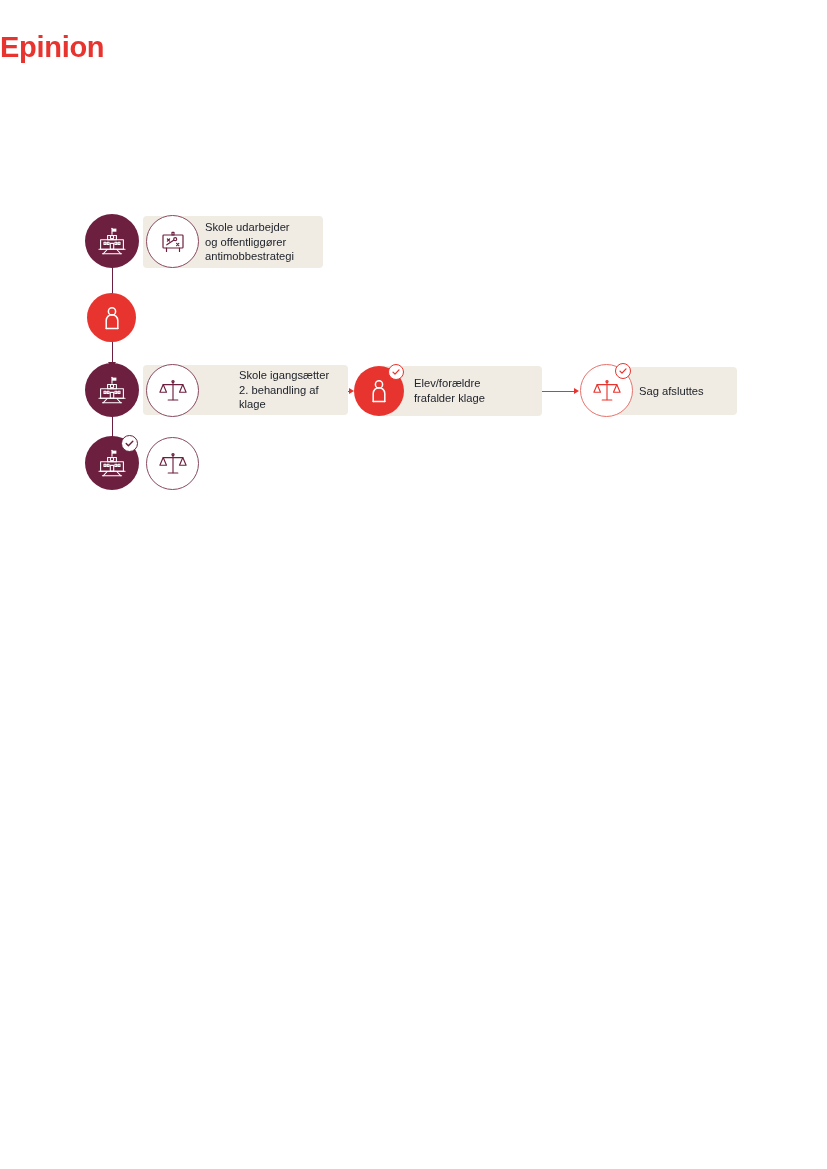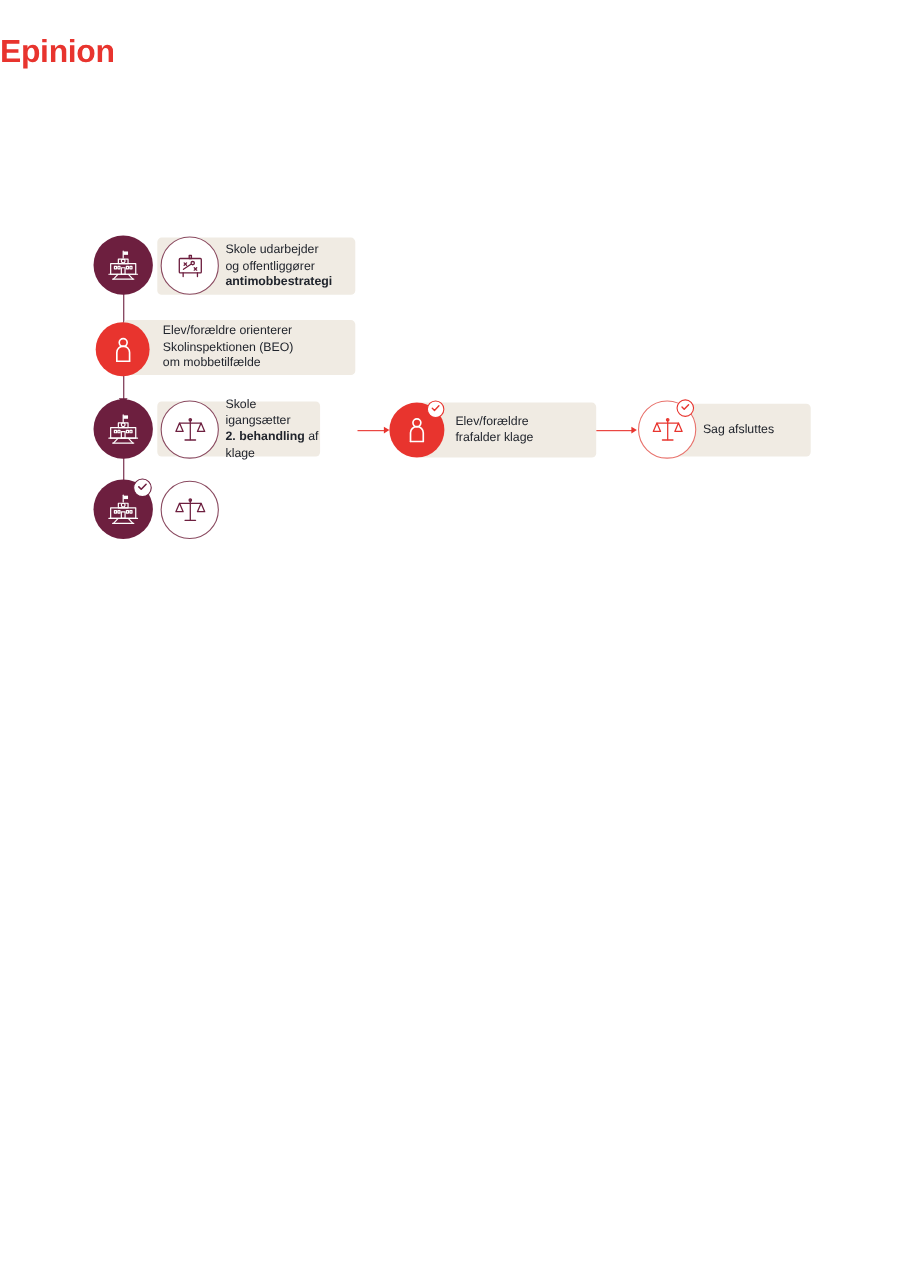--- a/index.html
+++ b/index.html
@@ -45,21 +45,21 @@
     border-radius: 4px;
     display: flex;
     align-items: center;
   }
   .node-text {
     font-size: 11.2px;
     line-height: 14.6px;
     color: #20242c;
     white-space: pre-line;
   }
-  .node-text b { font-weight: bold; }
+  .node-text b { font-weight: normal; }
 
   
   .circle {
     position: absolute;
     border-radius: 50%;
     display: flex;
     align-items: center;
     justify-content: center;
   }
   .circle-dark   { background: #6d1f3f; }
@@ -156,37 +156,32 @@
         <path d="M5.6 15.7h22.8v9.6H5.6z"></path>
         <path d="M9 18.2h1.9v2.2H9zM12.2 18.2h1.9v2.2h-1.9zM19.9 18.2h1.9v2.2h-1.9zM23.1 18.2h1.9v2.2h-1.9z"></path>
         <path d="M15.3 19.4h3.4v5.9h-3.4z"></path>
         <path d="M4 25.3h26"></path>
         <path d="M8.4 29.6 L12.2 25.5 M25.6 29.6 L21.8 25.5"></path>
         <path d="M7.4 29.8h19.2"></path>
       </svg>
     </span>
   </div>
 
-  <div class="node-pill" style="left:112px; top:291px; width:211px; height:50px; padding-left:36px;">
-    <div class="node-text"><span>Elev/forældre orienterer
-Skolinspektionen (BEO)
-om mobbetilfælde</span></div>
-  </div>
 
   <div class="circle circle-red" style="left:87px; top:293px; width:49px; height:49px;">
     <span>
       <svg width="26" height="28" viewBox="0 0 26 28" fill="none" stroke="#ffffff" stroke-width="1.5" stroke-linecap="round" stroke-linejoin="round">
         <circle cx="13" cy="7.4" r="3.6"></circle>
         <path d="M7.2 24.4v-7.9a5.8 5.8 0 0 1 11.6 0v7.9"></path>
         <path d="M7.2 24.4h11.6"></path>
       </svg>
     </span>
   </div>
 
-  <div class="node-pill" style="left:143px; top:365px; width:148px; height:50px; padding-left:62px;">
+  <div class="node-pill" style="left:143px; top:365px; width:205px; height:50px; padding-left:96px;">
     <div class="node-text"><span>Skole igangsætter
 </span><b>2. behandling</b><span> af
 klage</span></div>
   </div>
 
   <div class="circle circle-outline-dark" style="left:146px; top:364px; width:53px; height:53px;">
     <span>
       <svg width="30" height="30" viewBox="0 0 30 30" fill="none" stroke="#6d1f3f" stroke-width="1.15" stroke-linecap="round" stroke-linejoin="round">
         <path d="M15 5.2v18.5"></path>
         <circle cx="15" cy="5.6" r="1.1"></circle>

